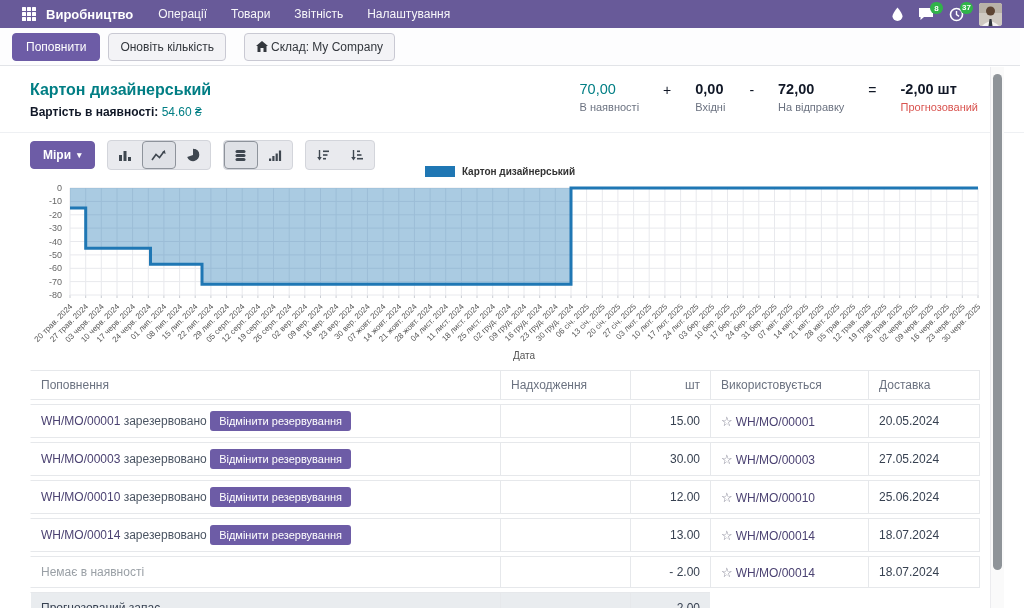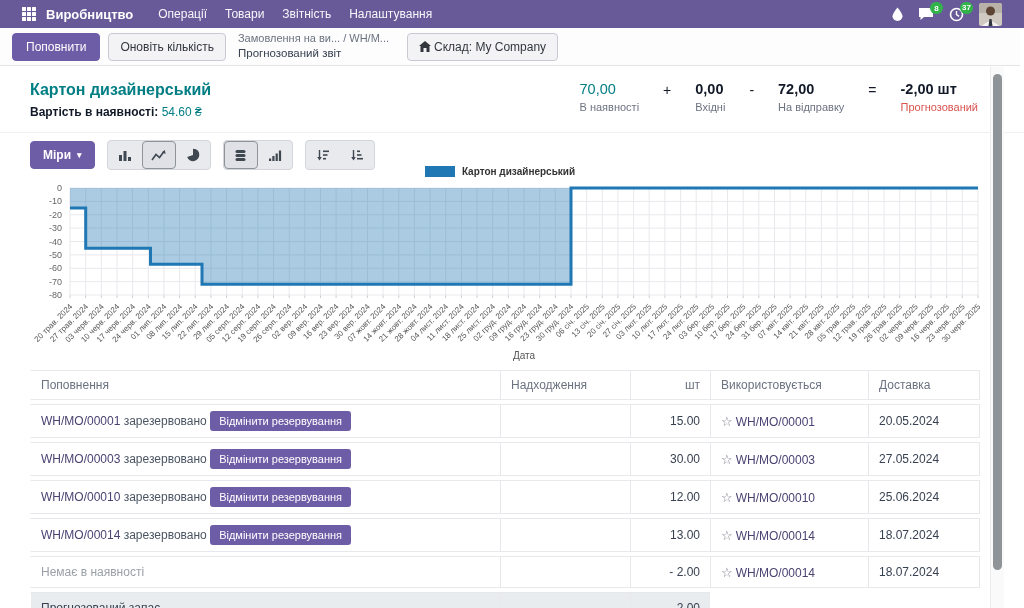--- a/index.html
+++ b/index.html
@@ -7,21 +7,21 @@
   body { font-family:"Liberation Sans",sans-serif; }
   #app { position:relative; width:1024px; height:608px; overflow:hidden; background:#fff; }
 
   
   .navbar { position:absolute; top:0; left:0; right:0; height:28px; background:#685a99;
             display:flex; align-items:center; padding:0 18px; color:#fff; }
   .apps-icon { width:14px; height:14px; display:grid; grid-template-columns:repeat(3,4px);
                grid-template-rows:repeat(3,4px); gap:1px; margin:0 10px 0 4px; cursor:pointer; }
   .apps-icon span { background:#fff; border-radius:0.5px; }
   .app-name { font-size:13px; font-weight:700; margin-right:16px; }
-  .nav-menu { display:flex; align-items:center; gap:0; }
+  .nav-menu { display:flex; align-items:center; gap:6px; }
   .nav-item { font-size:12px; color:rgba(255,255,255,.95); padding:4px 9px; cursor:pointer; }
   .nav-right { margin-left:auto; display:flex; align-items:center; gap:15px; padding-right:4px; }
   .nav-ico { position:relative; display:flex; align-items:center; cursor:pointer; }
   .badge { position:absolute; top:-5px; right:-9px; min-width:13px; height:12px; padding:0 2px;
            background:#31b34a; color:#fff; font-size:8px; font-weight:700; border-radius:7px;
            display:flex; align-items:center; justify-content:center; }
   .avatar { width:23px; height:23px; border-radius:3px; overflow:hidden; background:#d9d4cd; }
 
   
   .control-panel { position:absolute; top:28px; left:0; right:4px; height:38px; background:#fdfdfe;
@@ -143,24 +143,20 @@
             <path d="M3 23 q8.5 -9 17 0 Z" fill="#f4f2ef"></path>
             <path d="M10.5 16 h2 l1 7 h-4 Z" fill="#30343c"></path>
           </svg>
       </div>
     </div>
   </div>
 
   <div class="control-panel">
     <button class="btn btn-primary">Поповнити</button>
     <button class="btn btn-secondary">Оновіть кількість</button>
-    <div class="breadcrumb">
-      <div class="bc-line1">Замовлення на ви...  /  WH/M...</div>
-      <div class="bc-line2">Прогнозований звіт</div>
-    </div>
     <button class="btn btn-secondary wh-btn">
       <svg width="12" height="11" viewBox="0 0 12 11">
           <path d="M6 0 L12 5 H10.5 V11 H7.5 V7 H4.5 V11 H1.5 V5 H0 Z" fill="#33373d"></path>
         </svg>
       <span>Склад: My Company</span>
     </button>
   </div>
 
   <div class="prod-header">
     <div>

